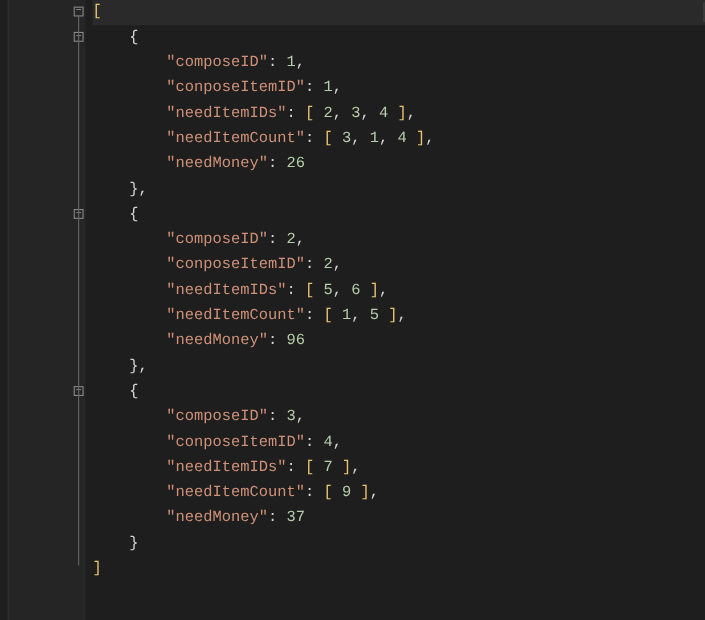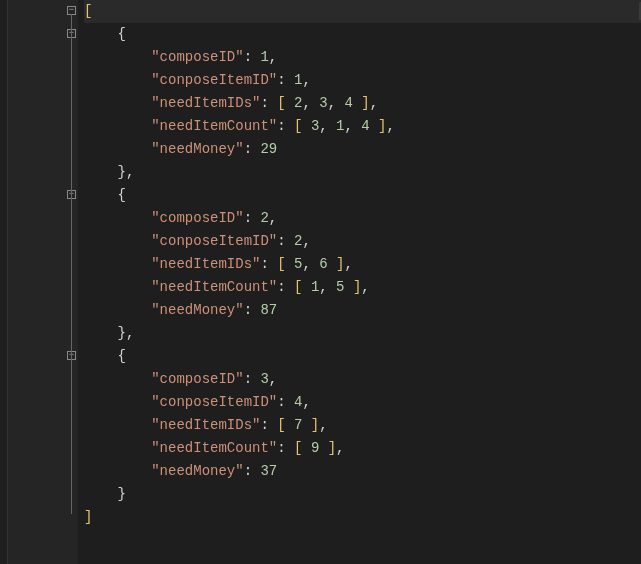--- a/index.html
+++ b/index.html
@@ -121,29 +121,29 @@
 <div class="code-area">
   <div class="right-strip"></div>
 
   <div class="line highlight-line"><span class="c-bracket">[</span></div>
 
   <div class="line">    <span class="c-punc">{</span></div>
   <div class="line">        <span class="c-key">"composeID"</span><span class="c-punc">: </span><span class="c-num">1</span><span class="c-punc">,</span></div>
   <div class="line">        <span class="c-key">"conposeItemID"</span><span class="c-punc">: </span><span class="c-num">1</span><span class="c-punc">,</span></div>
   <div class="line">        <span class="c-key">"needItemIDs"</span><span class="c-punc">: </span><span class="c-bracket">[ </span><span class="c-num">2</span><span class="c-punc">, </span><span class="c-num">3</span><span class="c-punc">, </span><span class="c-num">4</span><span class="c-bracket"> ]</span><span class="c-punc">,</span></div>
   <div class="line">        <span class="c-key">"needItemCount"</span><span class="c-punc">: </span><span class="c-bracket">[ </span><span class="c-num">3</span><span class="c-punc">, </span><span class="c-num">1</span><span class="c-punc">, </span><span class="c-num">4</span><span class="c-bracket"> ]</span><span class="c-punc">,</span></div>
-  <div class="line">        <span class="c-key">"needMoney"</span><span class="c-punc">: </span><span class="c-num">29</span></div>
+  <div class="line">        <span class="c-key">"needMoney"</span><span class="c-punc">: </span><span class="c-num">26</span></div>
   <div class="line">    <span class="c-punc">},</span></div>
 
   <div class="line">    <span class="c-punc">{</span></div>
   <div class="line">        <span class="c-key">"composeID"</span><span class="c-punc">: </span><span class="c-num">2</span><span class="c-punc">,</span></div>
   <div class="line">        <span class="c-key">"conposeItemID"</span><span class="c-punc">: </span><span class="c-num">2</span><span class="c-punc">,</span></div>
   <div class="line">        <span class="c-key">"needItemIDs"</span><span class="c-punc">: </span><span class="c-bracket">[ </span><span class="c-num">5</span><span class="c-punc">, </span><span class="c-num">6</span><span class="c-bracket"> ]</span><span class="c-punc">,</span></div>
   <div class="line">        <span class="c-key">"needItemCount"</span><span class="c-punc">: </span><span class="c-bracket">[ </span><span class="c-num">1</span><span class="c-punc">, </span><span class="c-num">5</span><span class="c-bracket"> ]</span><span class="c-punc">,</span></div>
-  <div class="line">        <span class="c-key">"needMoney"</span><span class="c-punc">: </span><span class="c-num">87</span></div>
+  <div class="line">        <span class="c-key">"needMoney"</span><span class="c-punc">: </span><span class="c-num">96</span></div>
   <div class="line">    <span class="c-punc">},</span></div>
 
   <div class="line">    <span class="c-punc">{</span></div>
   <div class="line">        <span class="c-key">"composeID"</span><span class="c-punc">: </span><span class="c-num">3</span><span class="c-punc">,</span></div>
   <div class="line">        <span class="c-key">"conposeItemID"</span><span class="c-punc">: </span><span class="c-num">4</span><span class="c-punc">,</span></div>
   <div class="line">        <span class="c-key">"needItemIDs"</span><span class="c-punc">: </span><span class="c-bracket">[ </span><span class="c-num">7</span><span class="c-bracket"> ]</span><span class="c-punc">,</span></div>
   <div class="line">        <span class="c-key">"needItemCount"</span><span class="c-punc">: </span><span class="c-bracket">[ </span><span class="c-num">9</span><span class="c-bracket"> ]</span><span class="c-punc">,</span></div>
   <div class="line">        <span class="c-key">"needMoney"</span><span class="c-punc">: </span><span class="c-num">37</span></div>
   <div class="line">    <span class="c-punc">}</span></div>
 

